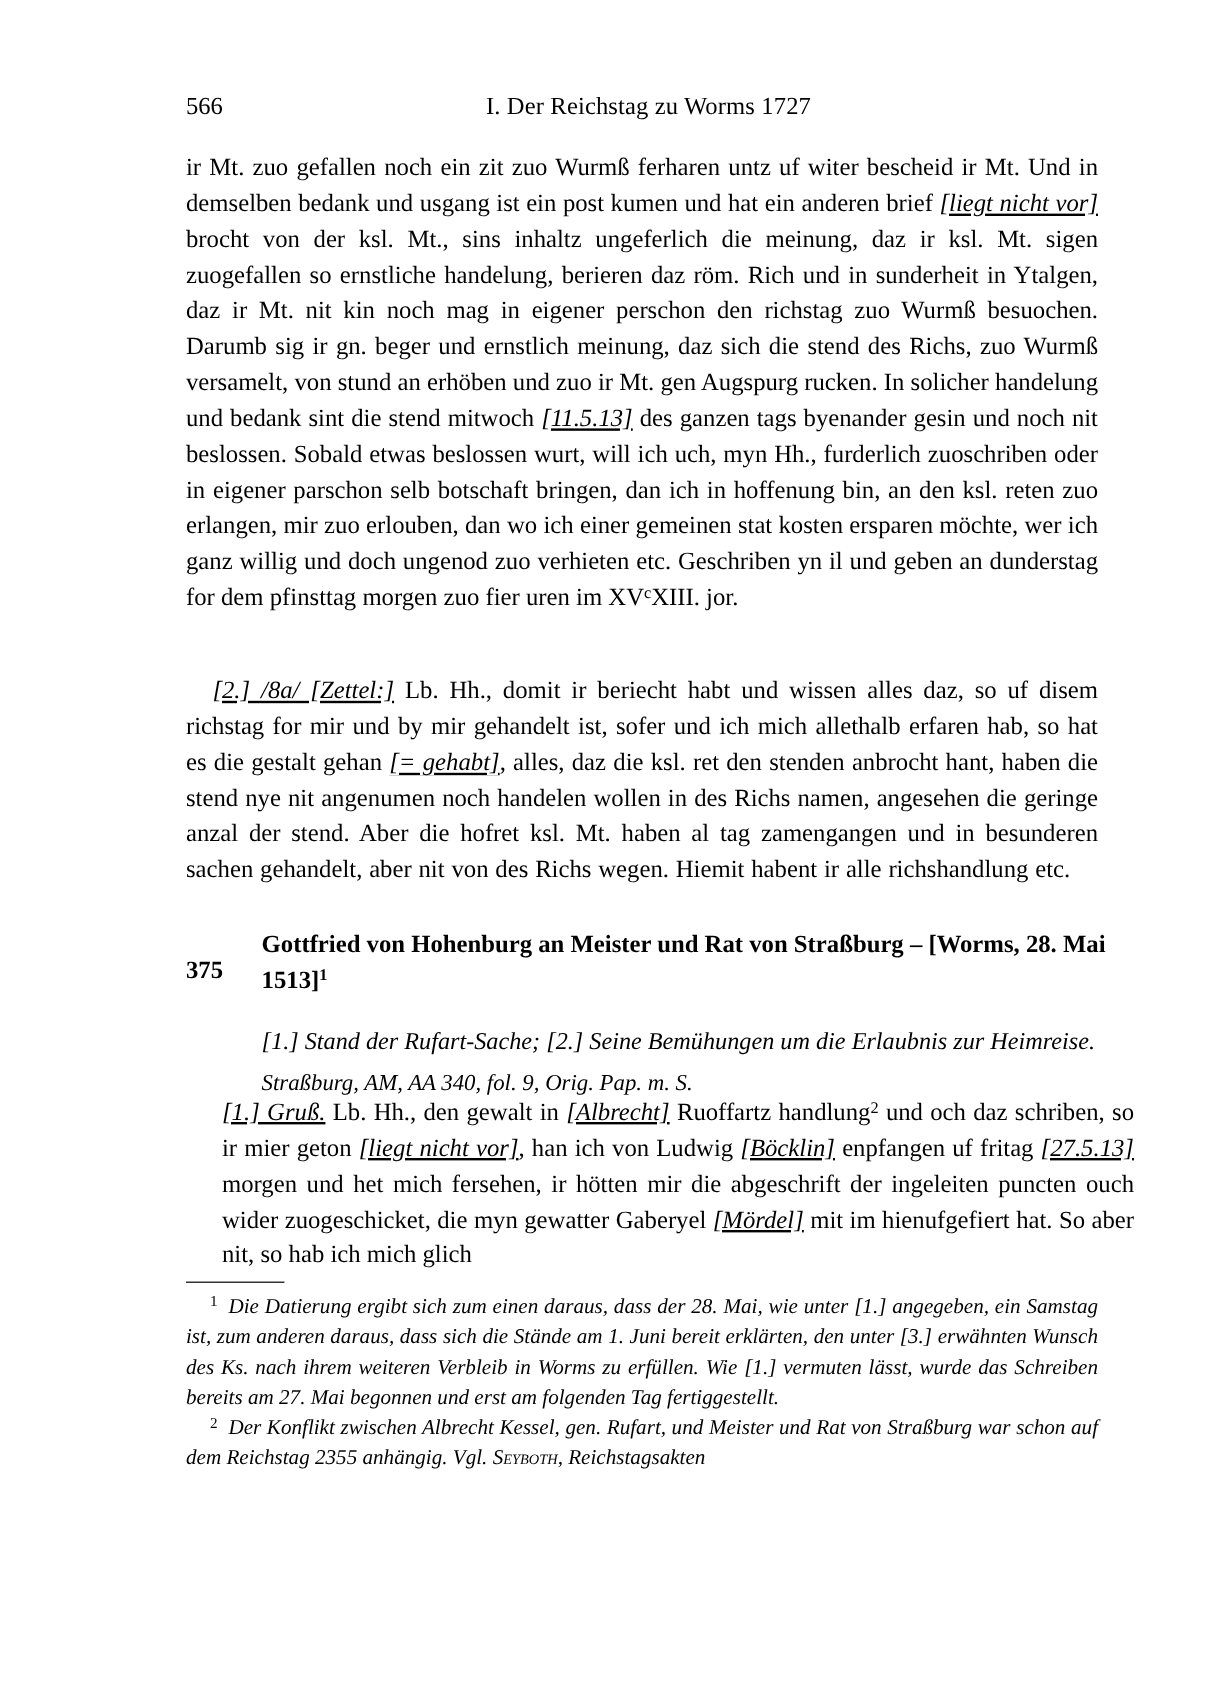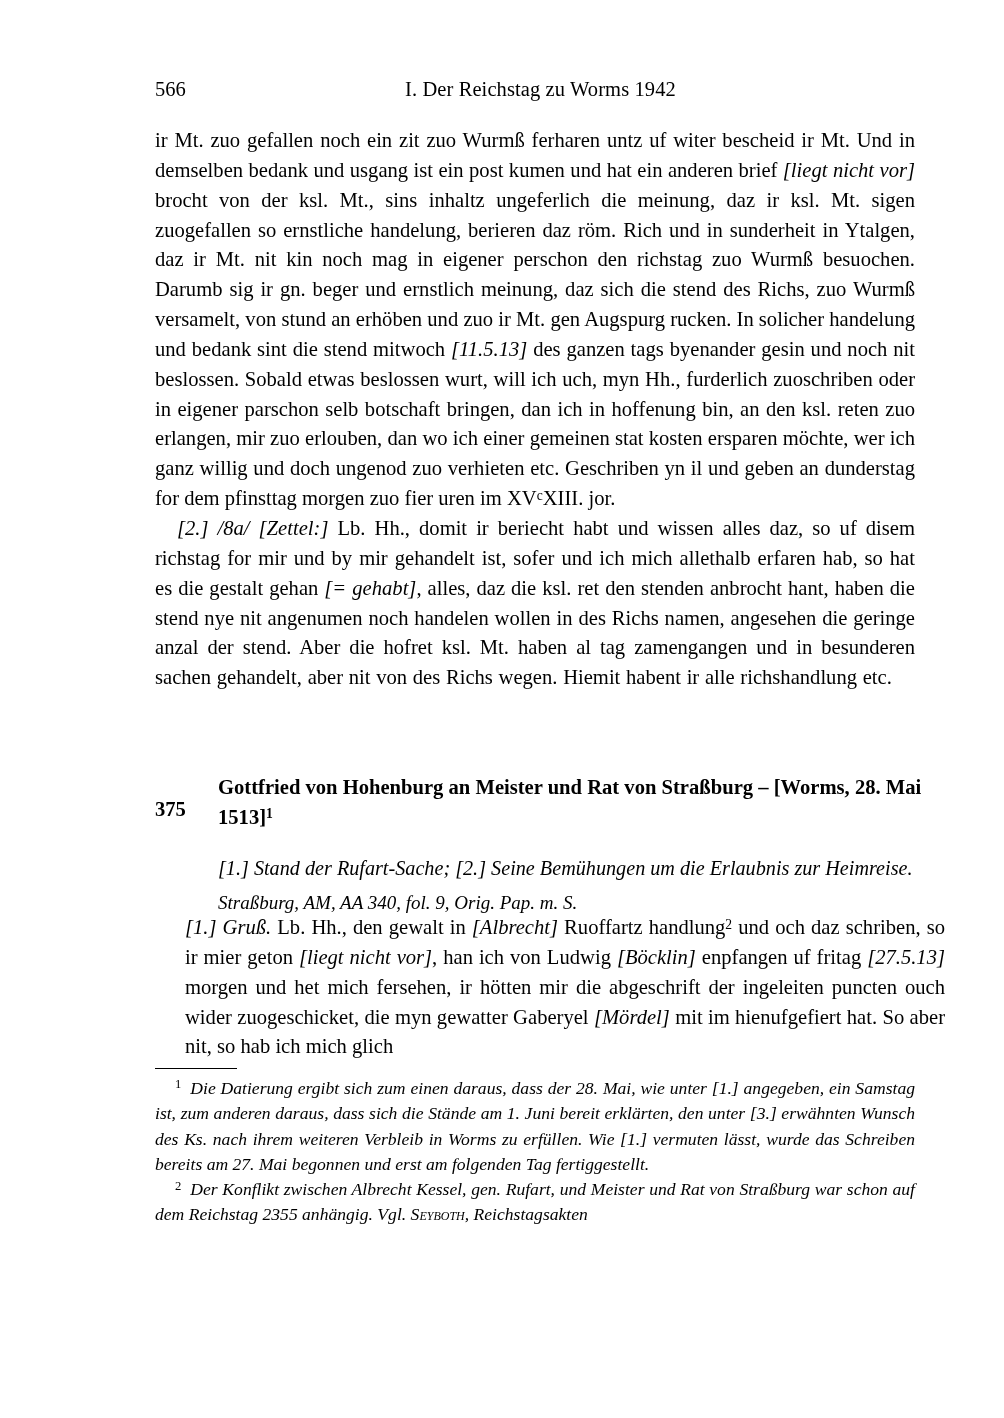--- a/index.html
+++ b/index.html
@@ -53,26 +53,28 @@
     margin: 0;
     font-size: 20.6px;
     line-height: 29.85px;
     text-align: justify;
     text-justify: inter-word;
     hyphens: none;
     text-indent: 0;
   }
   p.body.indented {
     text-indent: 22px;
+    margin-top: 48px;
   }
   p.body.loose {
     word-spacing: 0.55px;
   }
   i, .it {
     font-style: italic;
+    text-decoration: underline;
   }
   sup.fn {
     font-size: 0.66em;
     vertical-align: 0.46em;
     line-height: 0;
   }
   sup.sc {
     font-size: 0.66em;
     vertical-align: 0.40em;
     line-height: 0;
@@ -161,21 +163,21 @@
     font-style: italic;
   }
 </style>
 </head>
 <body>
 
 <div class="page">
 
   <div class="runhead">
     <span class="folio">566</span>
-    <span class="title">I. Der Reichstag zu Worms 1942</span>
+    <span class="title">I. Der Reichstag zu Worms 1727</span>
   </div>
 
   <div class="textblock">
     <p class="body"><span>ir Mt. zuo gefallen noch ein zit zuo Wurmß ferharen untz uf witer bescheid ir Mt. Und in demselben bedank und usgang ist ein post kumen und hat ein anderen brief </span><i>[liegt nicht vor]</i><span> brocht von der ksl. Mt., sins inhaltz ungeferlich die meinung, daz ir ksl. Mt. sigen zuogefallen so ernstliche handelung, berieren daz röm. Rich und in sunderheit in Ytalgen, daz ir Mt. nit kin noch mag in eigener perschon den richstag zuo Wurmß besuochen. Darumb sig ir gn. beger und ernstlich meinung, daz sich die stend des Richs, zuo Wurmß versamelt, von stund an erhöben und zuo ir Mt. gen Augspurg rucken. In solicher handelung und bedank sint die stend mitwoch </span><i>[11.5.13]</i><span> des ganzen tags byenander gesin und noch nit beslossen. Sobald etwas beslossen wurt, will ich uch, myn Hh., furderlich zuoschriben oder in eigener parschon selb botschaft bringen, dan ich in hoffenung bin, an den ksl. reten zuo erlangen, mir zuo erlouben, dan wo ich einer gemeinen stat kosten ersparen möchte, wer ich ganz willig und doch ungenod zuo verhieten etc. Geschriben yn il und geben an dunderstag for dem pfinsttag morgen zuo fier uren im XV</span><sup class="sc">c</sup><span>XIII. jor.</span></p>
     <p class="body indented loose"><i>[2.] /8a/ [Zettel:]</i><span> Lb. Hh., domit ir beriecht habt und wissen alles daz, so uf disem richstag for mir und by mir gehandelt ist, sofer und ich mich allethalb erfaren hab, so hat es die gestalt gehan </span><i>[= gehabt]</i><span>, alles, daz die ksl. ret den stenden anbrocht hant, haben die stend nye nit angenumen noch handelen wollen in des Richs namen, angesehen die geringe anzal der stend. Aber die hofret ksl. Mt. haben al tag zamengangen und in besunderen sachen gehandelt, aber nit von des Richs wegen. Hiemit habent ir alle richshandlung etc.</span></p>
   </div>
 
   <div class="section">
     <div class="section-head">
       <span class="section-num">375</span>

